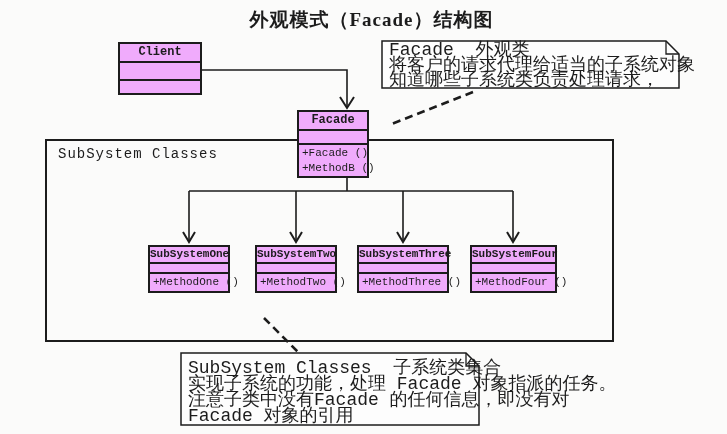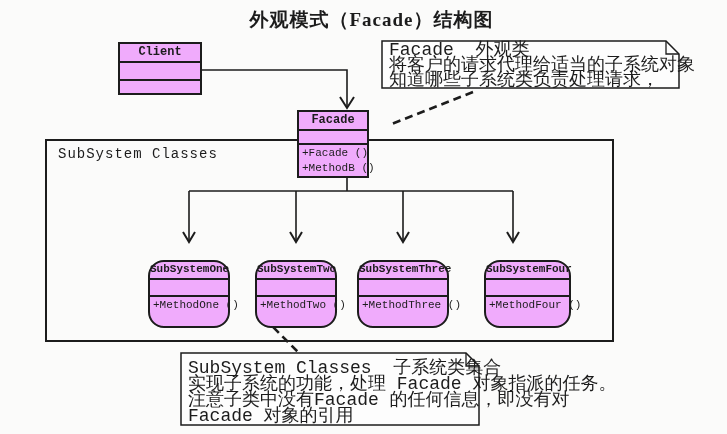--- a/index.html
+++ b/index.html
@@ -71,28 +71,28 @@
   
   .client { left: 118px; top: 42px; width: 84px; height: 53px; }
   .client .cname { height: 17px; line-height: 16px; }
   .client .mid   { height: 16px; }
   
   .facade { left: 297px; top: 110px; width: 72px; height: 68px; }
   .facade .cname { height: 18px; line-height: 17px; }
   .facade .mid   { height: 13px; }
   .facade .ops   { padding-top: 1px; }
   
-  .sub { top: 260px; height: 68px; border-radius: 16px; }
+  .sub { top: 245px; height: 48px; }
   .sub .cname { height: 16px; line-height: 15px; font-size: 11px; }
   .sub .mid   { height: 15px; }
   .sub .m     { line-height: 17px; }
   .sub1 { left: 148px; width: 82px; }
   .sub2 { left: 255px; width: 82px; }
   .sub3 { left: 357px; width: 92px; }
-  .sub4 { left: 470px; width: 87px; margin-left: 14px; }
+  .sub4 { left: 470px; width: 87px; }
   
   .note {
     position: absolute;
     z-index: 3;
   }
   .note svg { position: absolute; left: 0; top: 0; }
   .note .note-text {
     position: relative;
     padding: 3px 0 0 8px;
     font-size: 18px;

